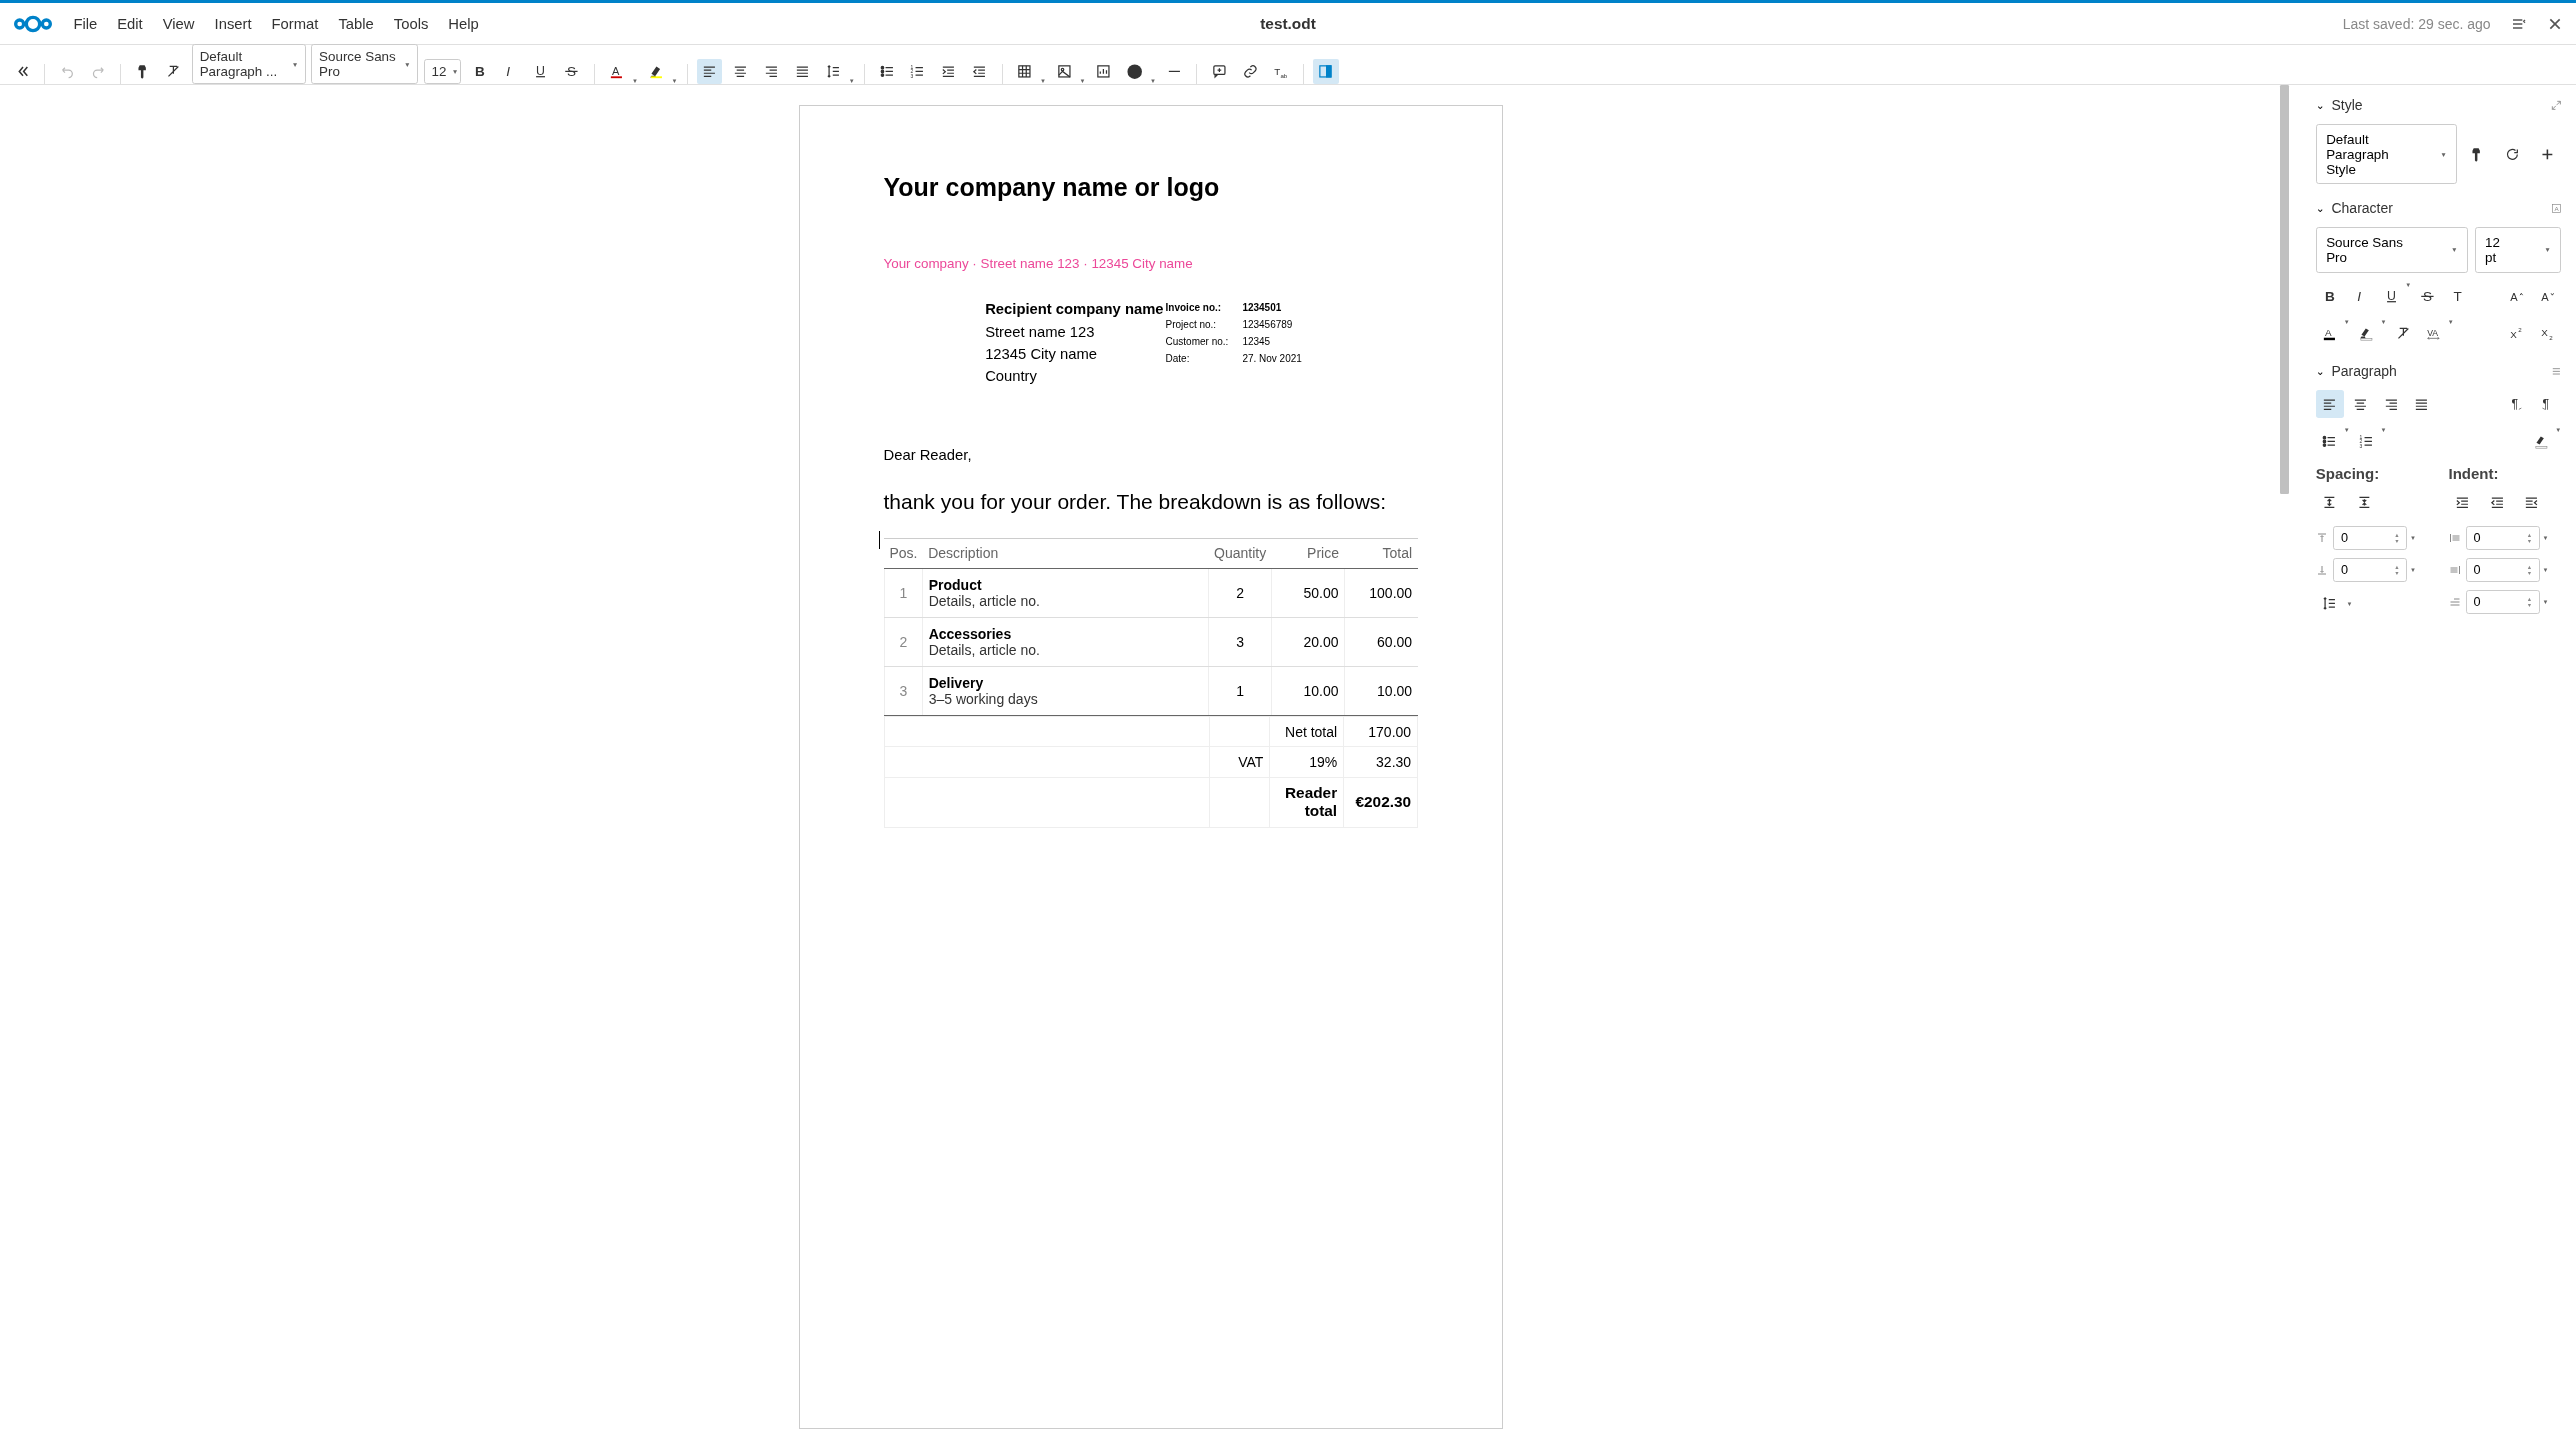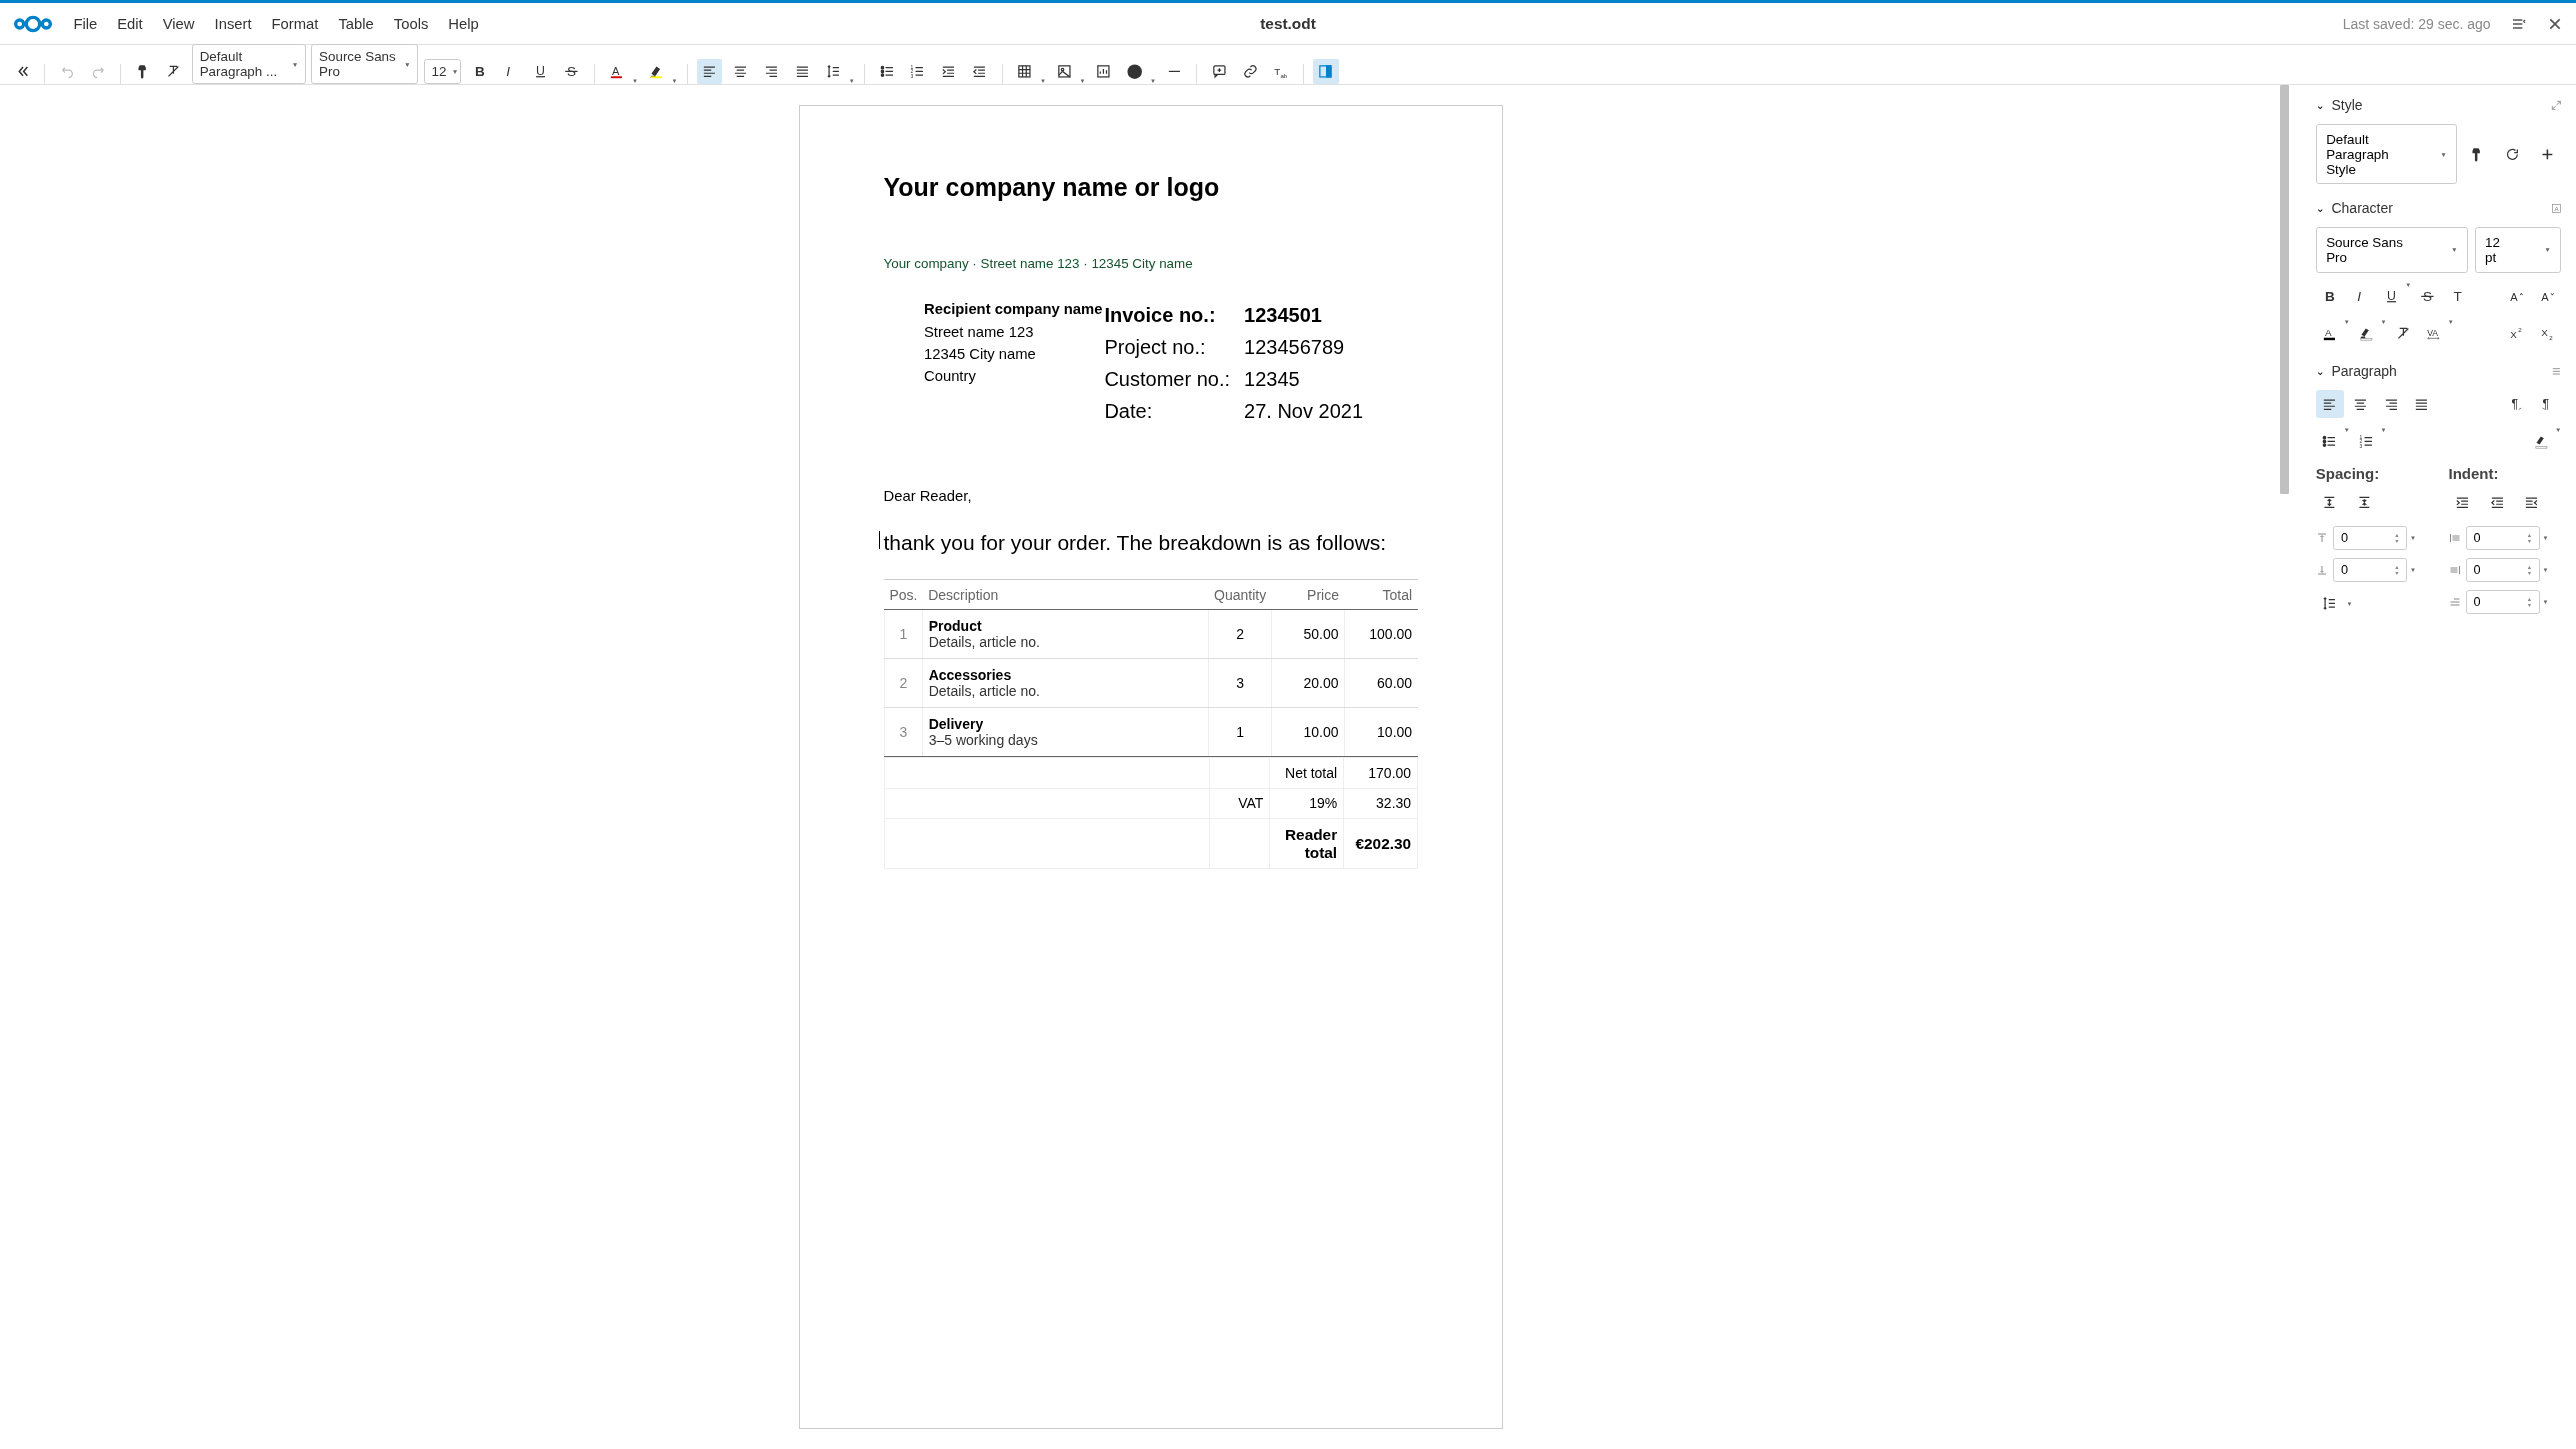--- a/index.html
+++ b/index.html
@@ -26,25 +26,25 @@
     .tb-small-caret { font-size: 6px; color: #666; margin-left: -2.7px; }
     
     .main-area { display: flex; height: calc(100% - 85px); }
     
     .document-wrapper { flex: 1; display: flex; justify-content: center; padding: 20px 8px; overflow: auto; position: relative; }
     .page { width: 704px; min-height: 939px; background: #fff; border: 0.7px solid #ccc; padding: 67px 84px; }
     .scrollbar-track { position: absolute; right: 12px; top: 0; width: 9.4px; height: 100%; }
     .scrollbar-thumb { position: absolute; top: 0; width: 9.4px; height: 409px; background: #c0c0c0; border-radius: 1.3px; }
     
     .company-title { font-size: 25px; font-weight: 700; color: #000; margin-bottom: 54px; }
-    .company-address { font-size: 13.4px; color: #14532d; margin-bottom: 27px; }
+    .company-address { font-size: 13.4px; color: #ec4899; margin-bottom: 27px; }
     .info-row { display: flex; justify-content: center; margin-bottom: 60px; }
     .recipient { font-size: 14.8px; line-height: 1.5; }
     .recipient .name { font-weight: 700; }
-    .invoice-info { font-size: 20px; line-height: 1.5; }
+    .invoice-info { font-size: 10px; line-height: 1.5; }
     .invoice-info table td { padding-right: 12px; }
     .invoice-info .label { }
     .invoice-info .bold { font-weight: 700; }
     .greeting { font-size: 14.8px; margin-bottom: 27px; }
     .intro-text { font-size: 21px; margin-bottom: 23.5px; }
     
     table.items { width: 100%; border-collapse: collapse; font-size: 14px; }
     table.items thead th { font-weight: 400; color: #666; text-align: left; padding: 6.7px 5.4px; border-bottom: 1.3px solid #666; border-top: 0.7px solid #ccc; }
     table.items thead th:nth-child(3), table.items thead th:nth-child(4), table.items thead th:nth-child(5) { text-align: right; }
     table.items tbody td { padding: 8px 5.4px; border-bottom: 0.7px solid #ddd; vertical-align: middle; border-left: 0.7px solid #eee; }

